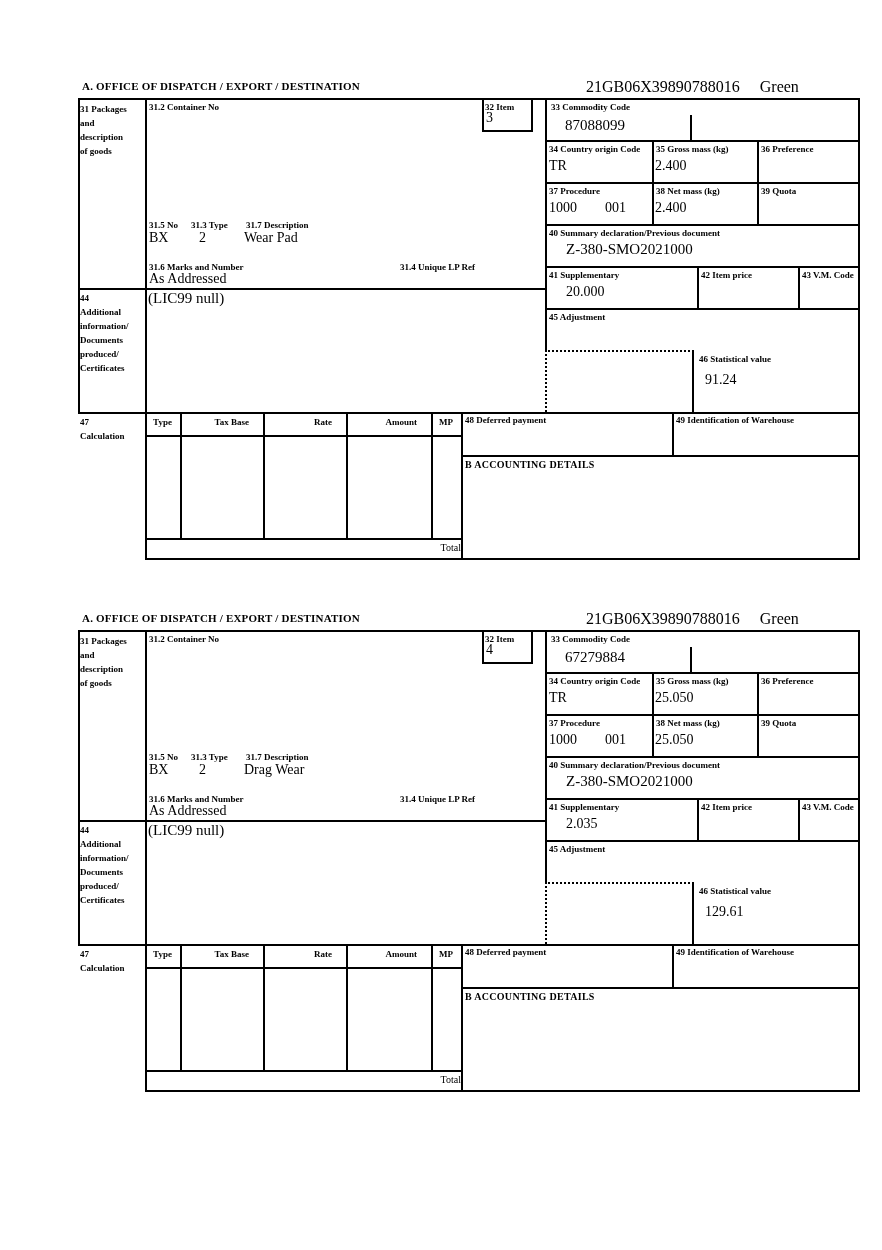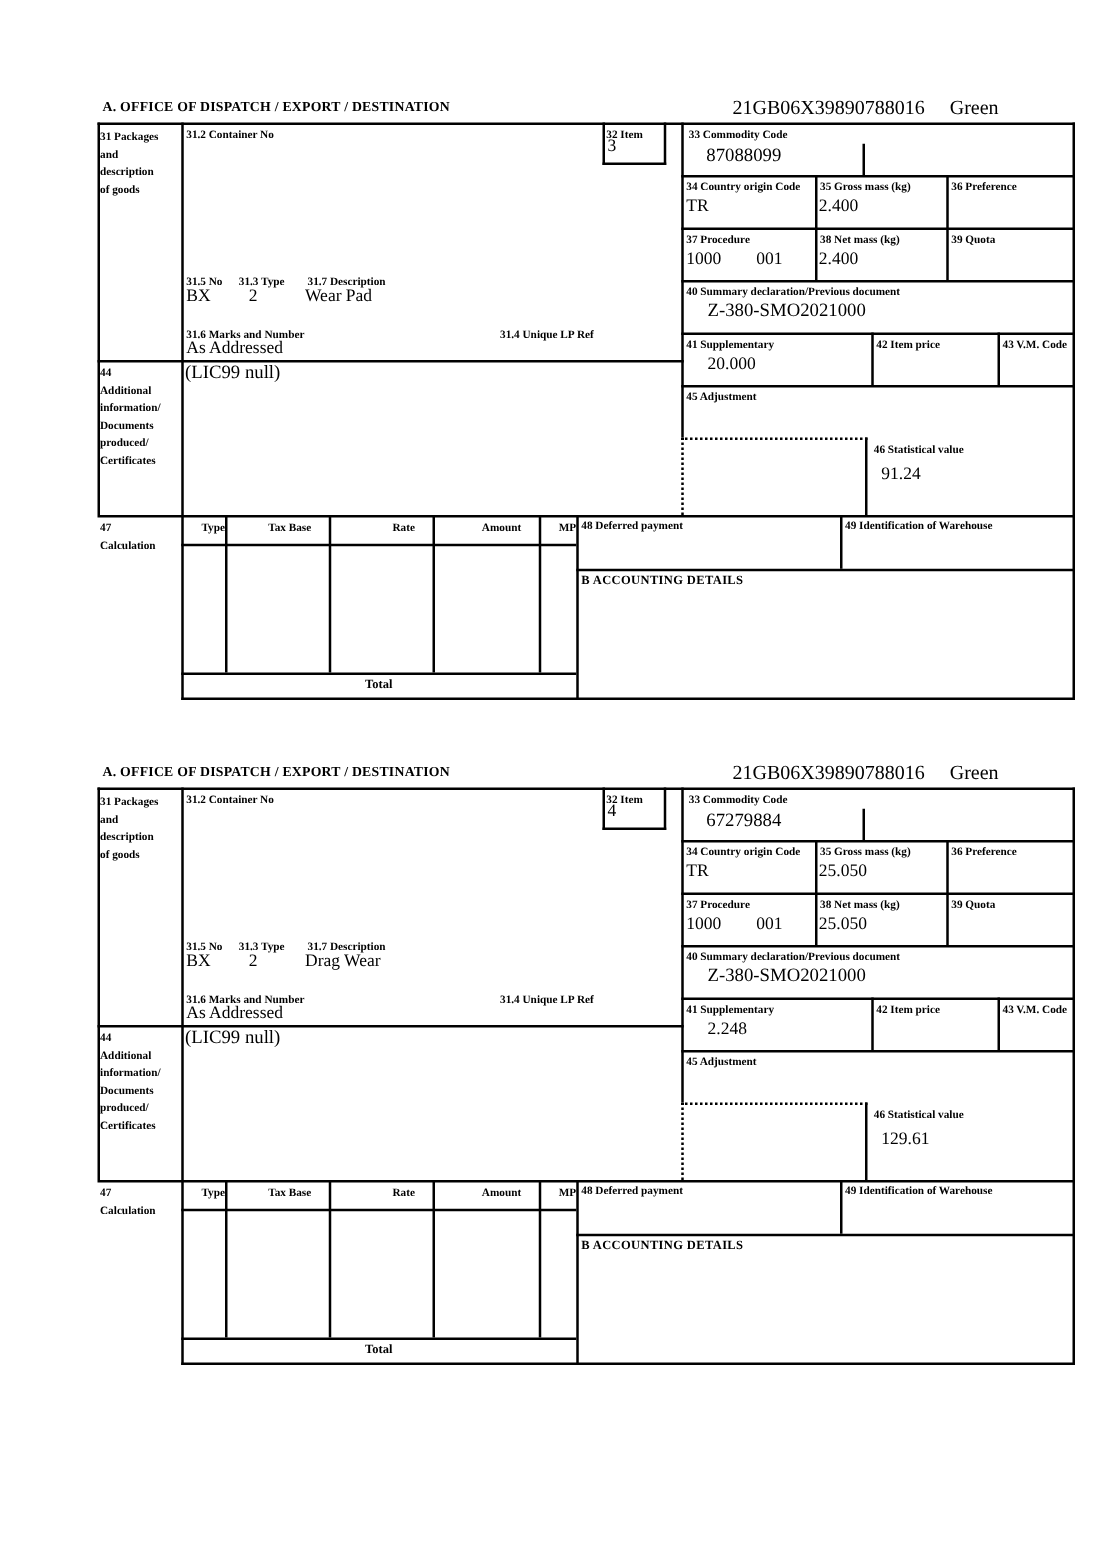--- a/index.html
+++ b/index.html
@@ -10,24 +10,24 @@
   .h{height:2px;} .v{width:2px;}
   .dot-h{position:absolute;height:0;border-top:2px dotted #000;}
   .dot-v{position:absolute;width:0;border-left:2px dotted #000;}
   .lbl{position:absolute;font-size:9px;font-weight:bold;line-height:11px;white-space:nowrap;}
   .lbl-multi{position:absolute;font-size:9px;font-weight:bold;line-height:14px;white-space:pre-line;}
   .val{position:absolute;font-size:14px;line-height:16px;white-space:nowrap;}
   .val-lg{position:absolute;font-size:15px;line-height:17px;white-space:nowrap;}
   .sec-a{position:absolute;font-size:11px;font-weight:bold;letter-spacing:0.2px;white-space:nowrap;}
   .ref-line{position:absolute;font-size:16px;white-space:nowrap;}
   .thdr{position:absolute;font-size:9px;font-weight:bold;white-space:nowrap;}
-  .t-center{text-align:right;}
+  .t-center{text-align:center;}
   .t-right{text-align:right;}
   .b-label{position:absolute;font-size:10px;font-weight:bold;letter-spacing:0.3px;white-space:nowrap;}
-  .total{position:absolute;font-size:10px;font-weight:bold;text-align:center;}
+  .total{position:absolute;font-size:10px;font-weight:normal;text-align:right;}
 </style>
 </head>
 <body>
 
 <div id="page">
   <div class="sheet-section" style="top: 77px;">
 
     <div class="sec-a" style="left:4px;top:3px;">A.  OFFICE OF DISPATCH / EXPORT / DESTINATION</div>
     <div class="ref-line" style="left:508px;top:1px;">
       <span>21GB06X39890788016</span><span style="margin-left:20px;">Green</span>
@@ -238,21 +238,21 @@
     <div class="lbl" style="left:683px;top:109px;">39 Quota</div>
     <div class="val" style="left:471px;top:123px;"><span>1000</span><span style="margin-left:28px;">001</span></div>
     <div class="val" style="left:577px;top:123px;">25.050</div>
 
     <div class="lbl" style="left:471px;top:151px;">40 Summary declaration/Previous document</div>
     <div class="val-lg" style="left:488px;top:164px;">Z-380-SMO2021000</div>
 
     <div class="lbl" style="left:471px;top:193px;">41 Supplementary</div>
     <div class="lbl" style="left:623px;top:193px;">42 Item price</div>
     <div class="lbl" style="left:724px;top:193px;">43 V.M. Code</div>
-    <div class="val" style="left:488px;top:207px;">2.248</div>
+    <div class="val" style="left:488px;top:207px;">2.035</div>
 
     <div class="lbl" style="left:471px;top:235px;">45 Adjustment</div>
 
     <div class="lbl" style="left:621px;top:277px;">46 Statistical value</div>
     <div class="val" style="left:627px;top:295px;">129.61</div>
 
     <div class="thdr t-center" style="left:67px;top:340px;width:35px;">Type</div>
     <div class="thdr t-right" style="left:102px;top:340px;width:83px;padding-right:0;box-sizing:border-box;padding-right:14px;">Tax Base</div>
     <div class="thdr t-right" style="left:185px;top:340px;width:83px;box-sizing:border-box;padding-right:14px;">Rate</div>
     <div class="thdr t-right" style="left:268px;top:340px;width:85px;box-sizing:border-box;padding-right:14px;">Amount</div>

